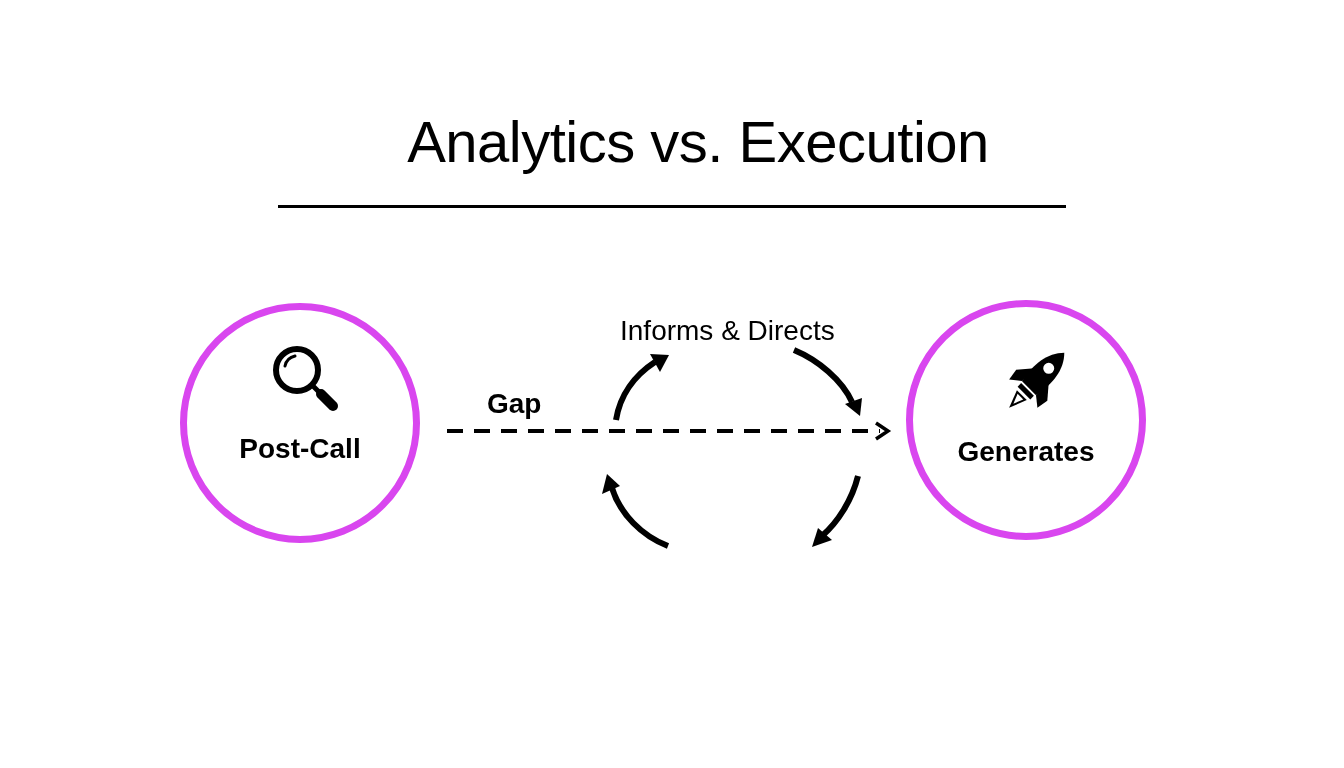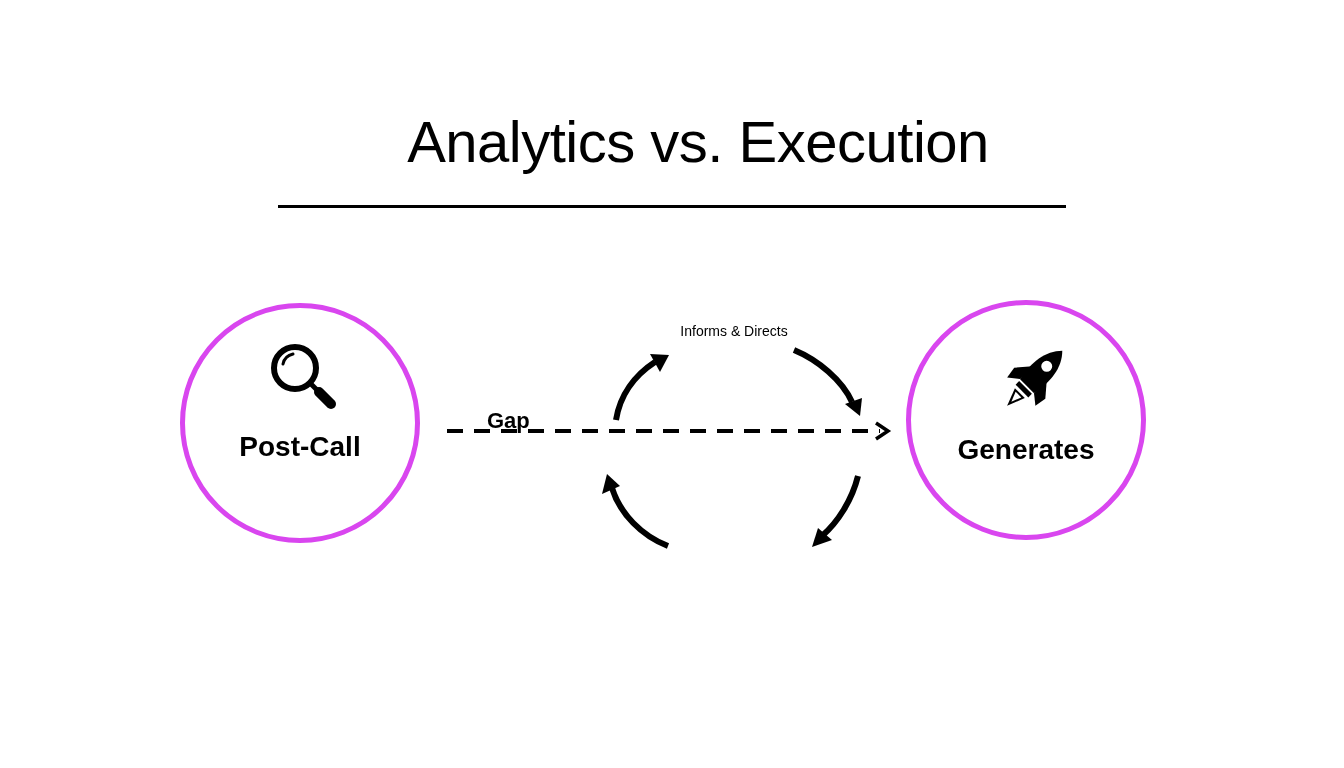--- a/index.html
+++ b/index.html
@@ -6,35 +6,35 @@
   body {
     width:1344px; height:768px; background:#ffffff; position:relative; overflow:hidden;
     font-family:"Liberation Sans", sans-serif; color:#000;
   }
   .title {
     position:absolute; left:0; width:1344px; top:108px; text-align:center;
     font-size:58px; font-weight:normal; letter-spacing:-0.5px;margin-left:26px;
   }
   .rule { position:absolute; left:278px; top:205px; width:788px; height:3px; background:#000; }
   .node {
-    position:absolute; width:240px; height:240px; border:5px solid #d946ef; border-radius:50%;
+    position:absolute; width:240px; height:240px; border:7px solid #d946ef; border-radius:50%;
     box-sizing:border-box;
   }
   .node .label {
     position:absolute; left:0; right:0; text-align:center; font-size:28px; font-weight:bold; line-height:34px;
   }
   .node .icon { position:absolute; }
   .node-left { left:180px; top:303px; }
   .node-right { left:906px; top:300px; }
   .node-left .label { top:122px; }
   .node-right .label { top:128px; }
   .node-left .icon { left:82px; top:32px; }
   .node-right .icon { left:85px; top:32px; }
-  .gap-label { position:absolute; left:487px; top:408px; font-size:22px; font-weight:bold; }
-  .cycle-label { position:absolute; font-size:14px; text-align:center; line-height:28px; }
+  .gap-label { position:absolute; left:487px; top:388px; font-size:28px; font-weight:bold; }
+  .cycle-label { position:absolute; font-size:28px; line-height:28px; }
   .top-label { left:620px; top:317px; width:228px; }
   .bottom-label { left:660px; top:536px; width:170px; }
   svg.overlay { position:absolute; left:0; top:0; }
 </style>
 </head>
 <body>
 
 <div class="title">Analytics vs. Execution</div>
 <div class="rule"></div>
 

